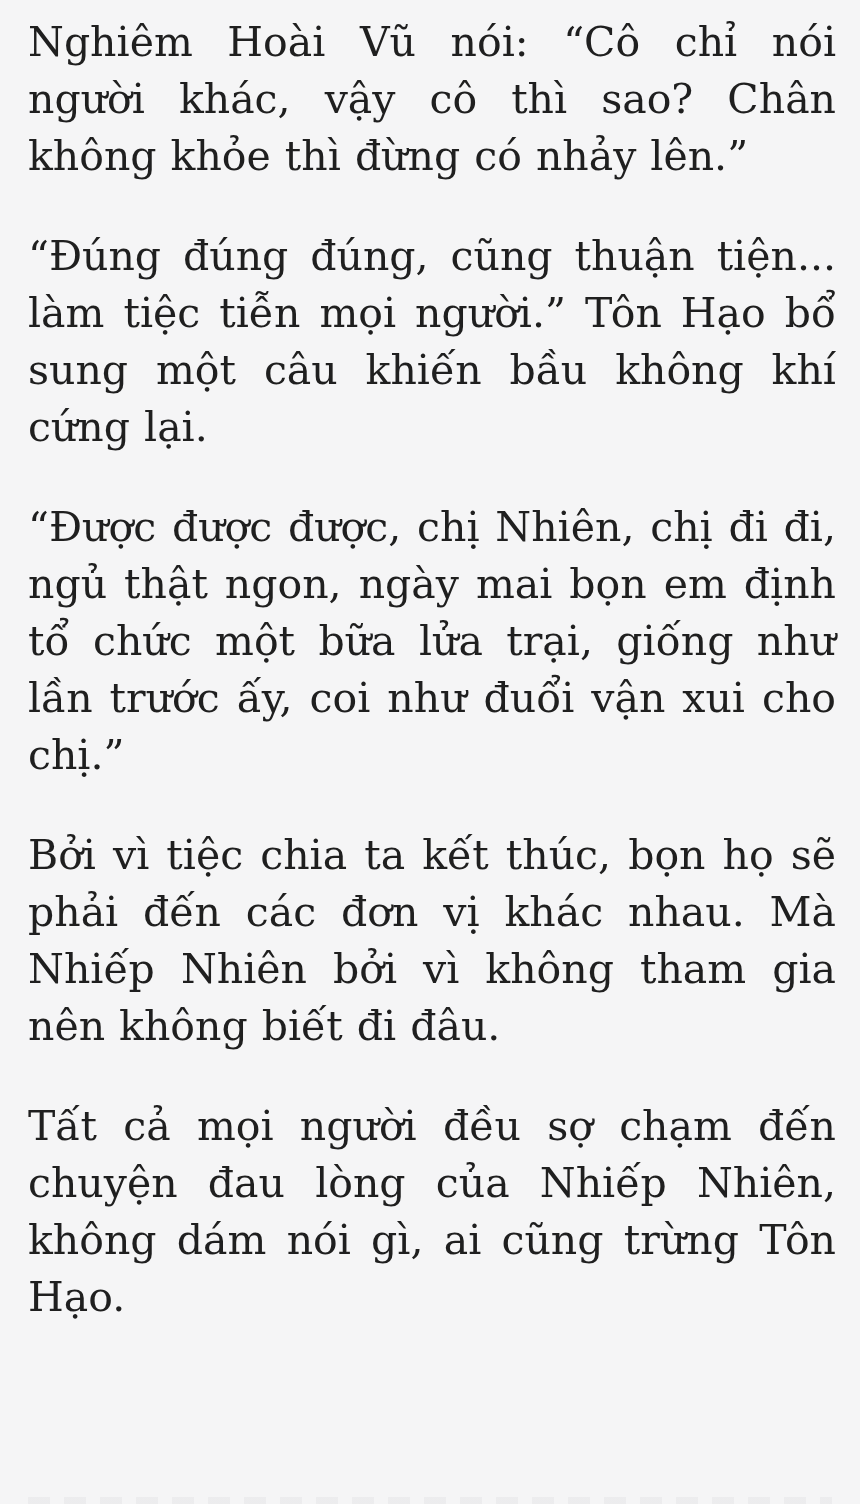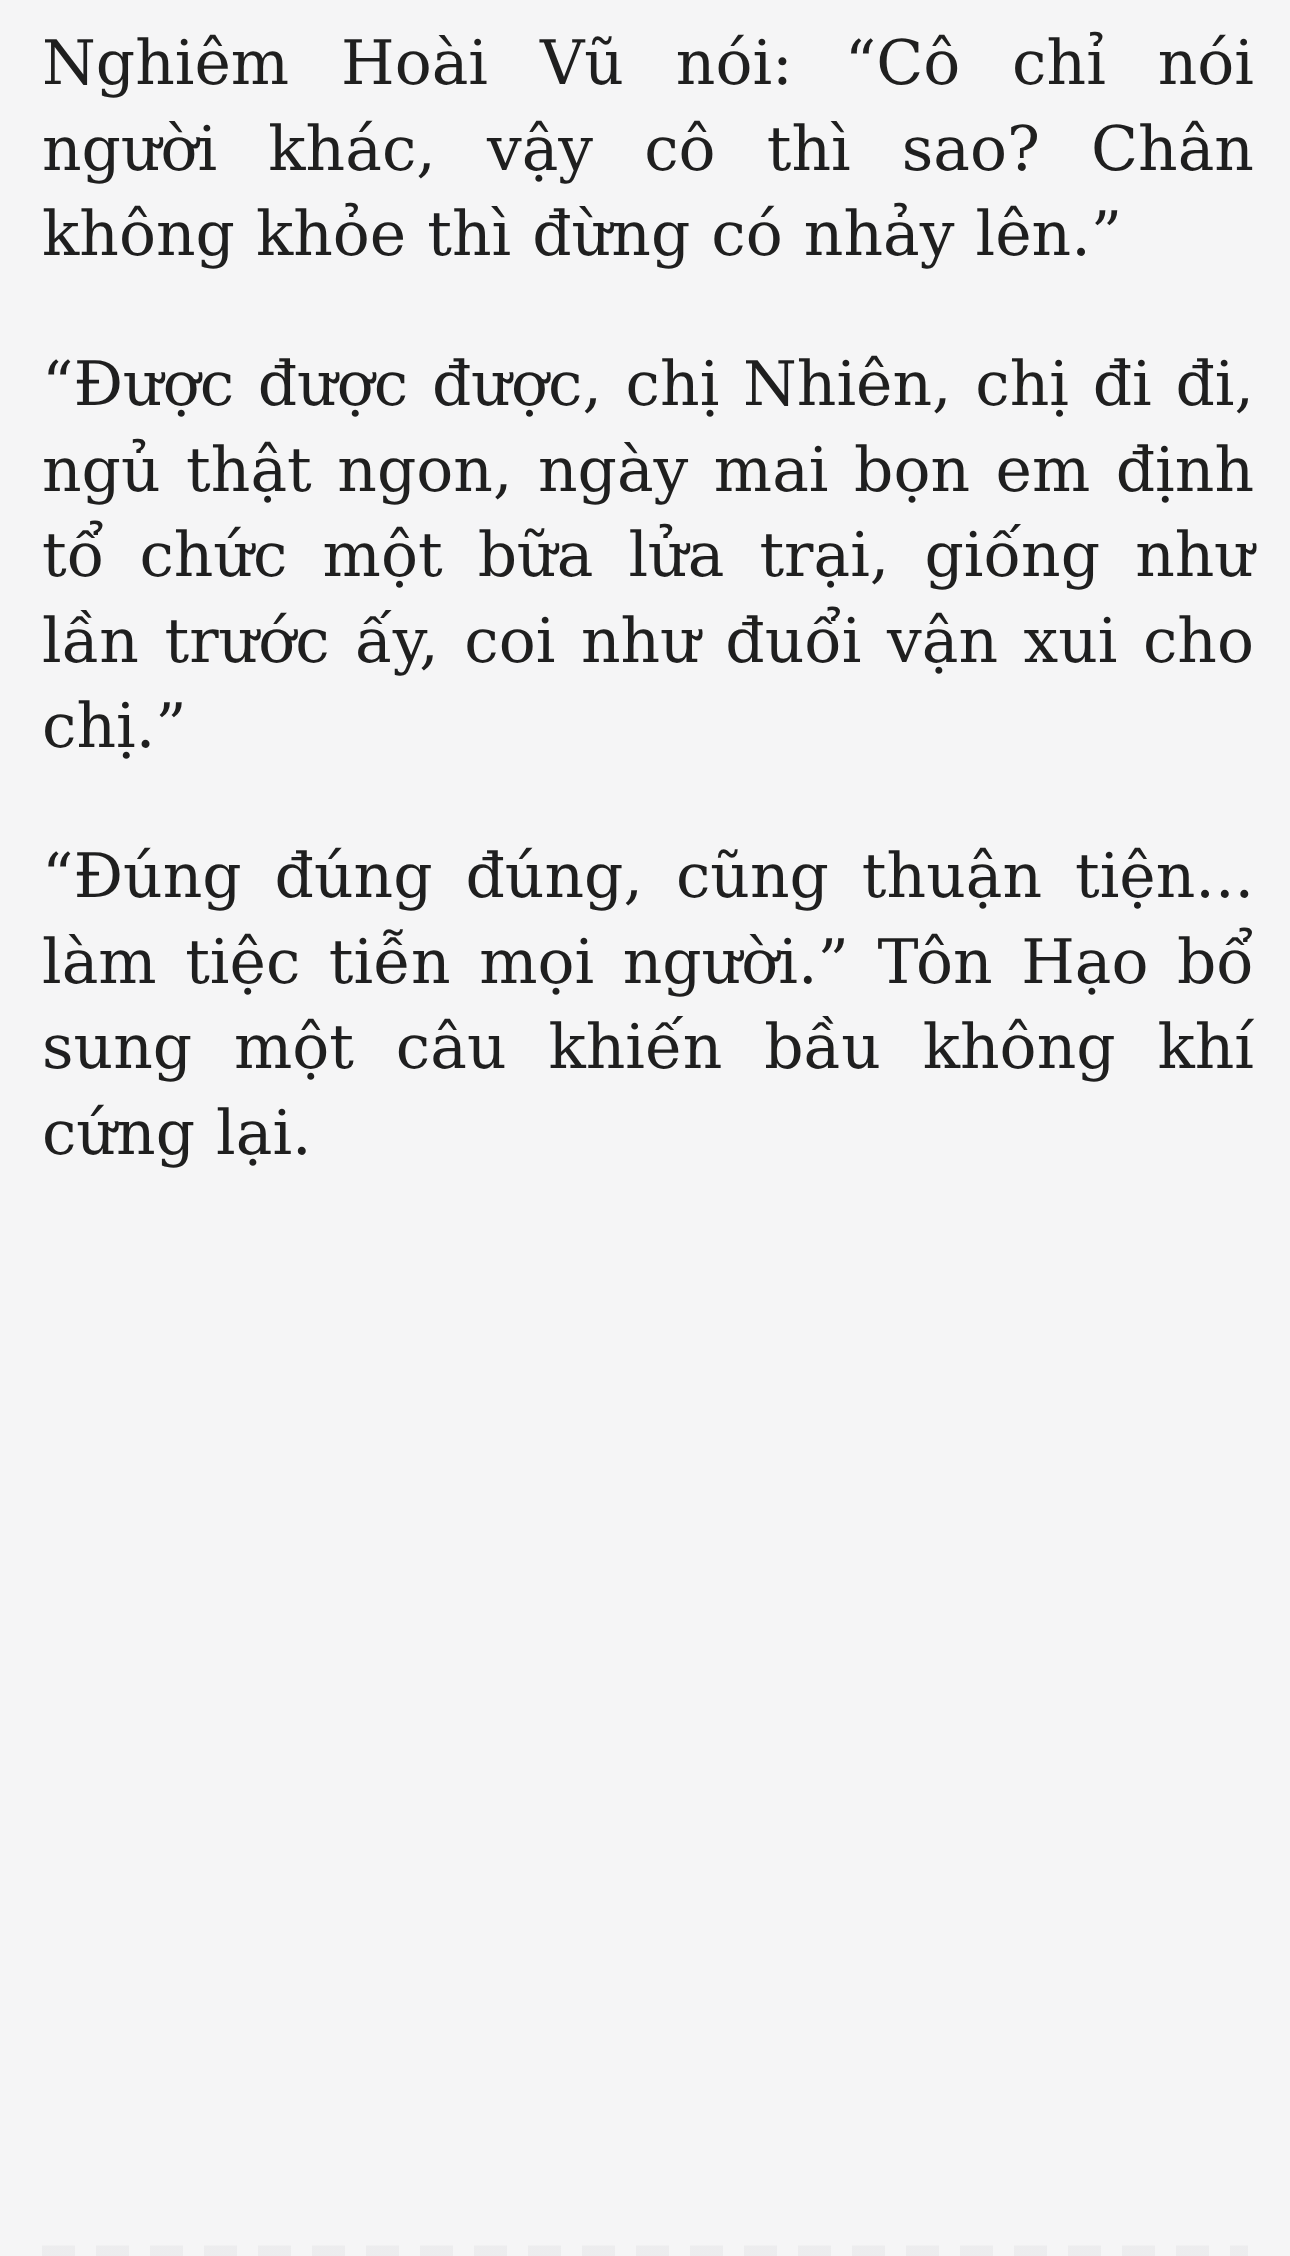--- a/index.html
+++ b/index.html
@@ -39,17 +39,19 @@
     );
     opacity: 0.65;
   }
 </style>
 </head>
 <body>
 
 <div class="reader-content">
 
 <p class="para" style="">Nghiêm Hoài Vũ nói: “Cô chỉ nói người khác, vậy cô thì sao? Chân không khỏe thì đừng có nhảy lên.”</p>
+    <p class="para" style="">“Đúng đúng đúng, cũng thuận tiện... làm tiệc tiễn mọi người.” Tôn Hạo bổ sung một câu khiến bầu không khí cứng lại.</p>
     <p class="para" style="">“Được được được, chị Nhiên, chị đi đi, ngủ thật ngon, ngày mai bọn em định tổ chức một bữa lửa trại, giống như lần trước ấy, coi như đuổi vận xui cho chị.”</p>
-    <p class="para" style="">“Đúng đúng đúng, cũng thuận tiện... làm tiệc tiễn mọi người.” Tôn Hạo bổ sung một câu khiến bầu không khí cứng lại.</p>
+    <p class="para" style="">Bởi vì tiệc chia ta kết thúc, bọn họ sẽ phải đến các đơn vị khác nhau. Mà Nhiếp Nhiên bởi vì không tham gia nên không biết đi đâu.</p>
+    <p class="para" style="">Tất cả mọi người đều sợ chạm đến chuyện đau lòng của Nhiếp Nhiên, không dám nói gì, ai cũng trừng Tôn Hạo.</p>
   </div>
 
 <div class="clipped-next-line"></div>
 
 </body></html>

